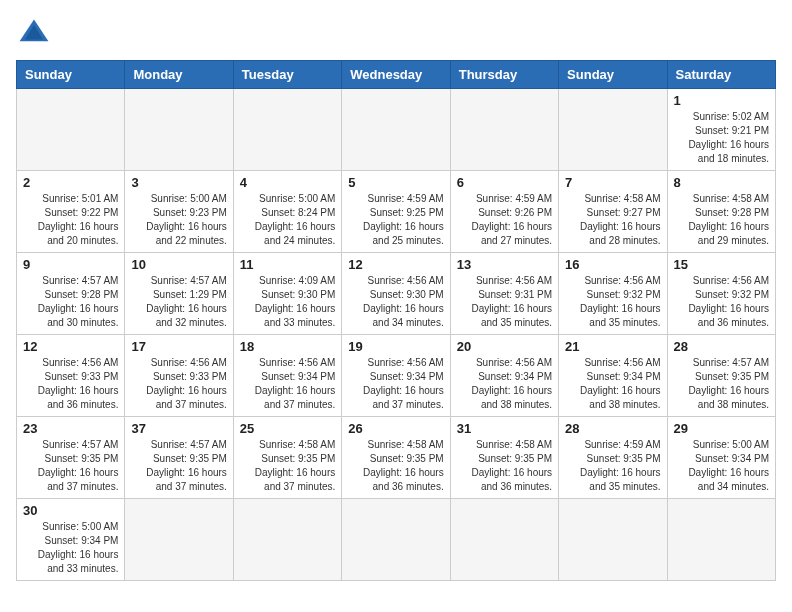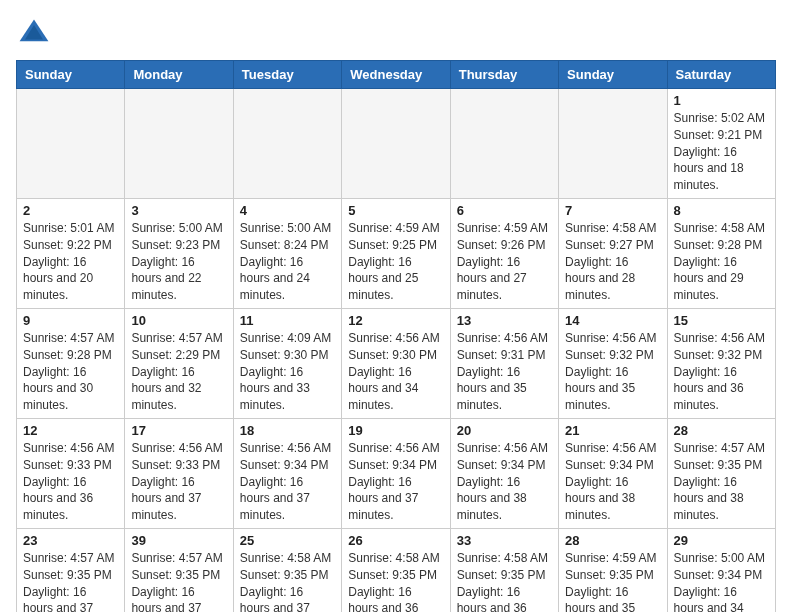--- a/index.html
+++ b/index.html
@@ -73,23 +73,24 @@
       background: #f5f5f5;
     }
     .day-number {
       font-size: 13px;
       font-weight: bold;
       color: #222;
       display: block;
       margin-bottom: 2px;
     }
     .day-info {
-      font-size: 12px;
+      font-size: 10px;
       color: #333;
       line-height: 1.4;
+      text-align: right;
     }
     .calendar tr:last-child td {
       min-height: 60px;
     }
   </style>
 </head>
 <body>
 
 <div class="header">
   <div class="logo">
@@ -190,21 +191,21 @@
         <td>
           <span class="day-number">9</span>
           <div class="day-info">Sunrise: 4:57 AM
 Sunset: 9:28 PM
 Daylight: 16 hours
 and 30 minutes.</div>
         </td>
         <td>
           <span class="day-number">10</span>
           <div class="day-info">Sunrise: 4:57 AM
-Sunset: 2:29 PM
+Sunset: 1:29 PM
 Daylight: 16 hours
 and 32 minutes.</div>
         </td>
         <td>
           <span class="day-number">11</span>
           <div class="day-info">Sunrise: 4:09 AM
 Sunset: 9:30 PM
 Daylight: 16 hours
 and 33 minutes.</div>
         </td>
@@ -216,21 +217,21 @@
 and 34 minutes.</div>
         </td>
         <td>
           <span class="day-number">13</span>
           <div class="day-info">Sunrise: 4:56 AM
 Sunset: 9:31 PM
 Daylight: 16 hours
 and 35 minutes.</div>
         </td>
         <td>
-          <span class="day-number">14</span>
+          <span class="day-number">16</span>
           <div class="day-info">Sunrise: 4:56 AM
 Sunset: 9:32 PM
 Daylight: 16 hours
 and 35 minutes.</div>
         </td>
         <td>
           <span class="day-number">15</span>
           <div class="day-info">Sunrise: 4:56 AM
 Sunset: 9:32 PM
 Daylight: 16 hours
@@ -290,56 +291,71 @@
       </tr>
       <tr>
         <td>
           <span class="day-number">23</span>
           <div class="day-info">Sunrise: 4:57 AM
 Sunset: 9:35 PM
 Daylight: 16 hours
 and 37 minutes.</div>
         </td>
         <td>
-          <span class="day-number">39</span>
+          <span class="day-number">37</span>
           <div class="day-info">Sunrise: 4:57 AM
 Sunset: 9:35 PM
 Daylight: 16 hours
 and 37 minutes.</div>
         </td>
         <td>
           <span class="day-number">25</span>
           <div class="day-info">Sunrise: 4:58 AM
 Sunset: 9:35 PM
 Daylight: 16 hours
 and 37 minutes.</div>
         </td>
         <td>
           <span class="day-number">26</span>
           <div class="day-info">Sunrise: 4:58 AM
 Sunset: 9:35 PM
 Daylight: 16 hours
 and 36 minutes.</div>
         </td>
         <td>
-          <span class="day-number">33</span>
+          <span class="day-number">31</span>
           <div class="day-info">Sunrise: 4:58 AM
 Sunset: 9:35 PM
 Daylight: 16 hours
 and 36 minutes.</div>
         </td>
         <td>
           <span class="day-number">28</span>
           <div class="day-info">Sunrise: 4:59 AM
 Sunset: 9:35 PM
 Daylight: 16 hours
 and 35 minutes.</div>
         </td>
         <td>
           <span class="day-number">29</span>
           <div class="day-info">Sunrise: 5:00 AM
 Sunset: 9:34 PM
 Daylight: 16 hours
 and 34 minutes.</div>
         </td>
+      </tr>
+      <tr>
+        <td>
+          <span class="day-number">30</span>
+          <div class="day-info">Sunrise: 5:00 AM
+Sunset: 9:34 PM
+Daylight: 16 hours
+and 33 minutes.</div>
+        </td>
+        <td class="empty"></td>
+        <td class="empty"></td>
+        <td class="empty"></td>
+        <td class="empty"></td>
+        <td class="empty"></td>
+        <td class="empty"></td>
       </tr>
     </tbody>
 </table>
 
 </body></html>

